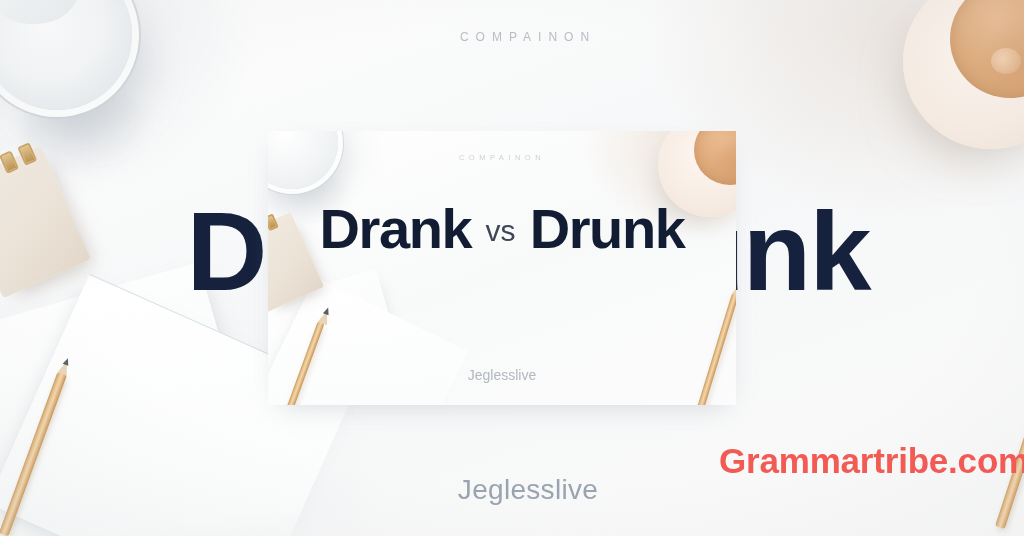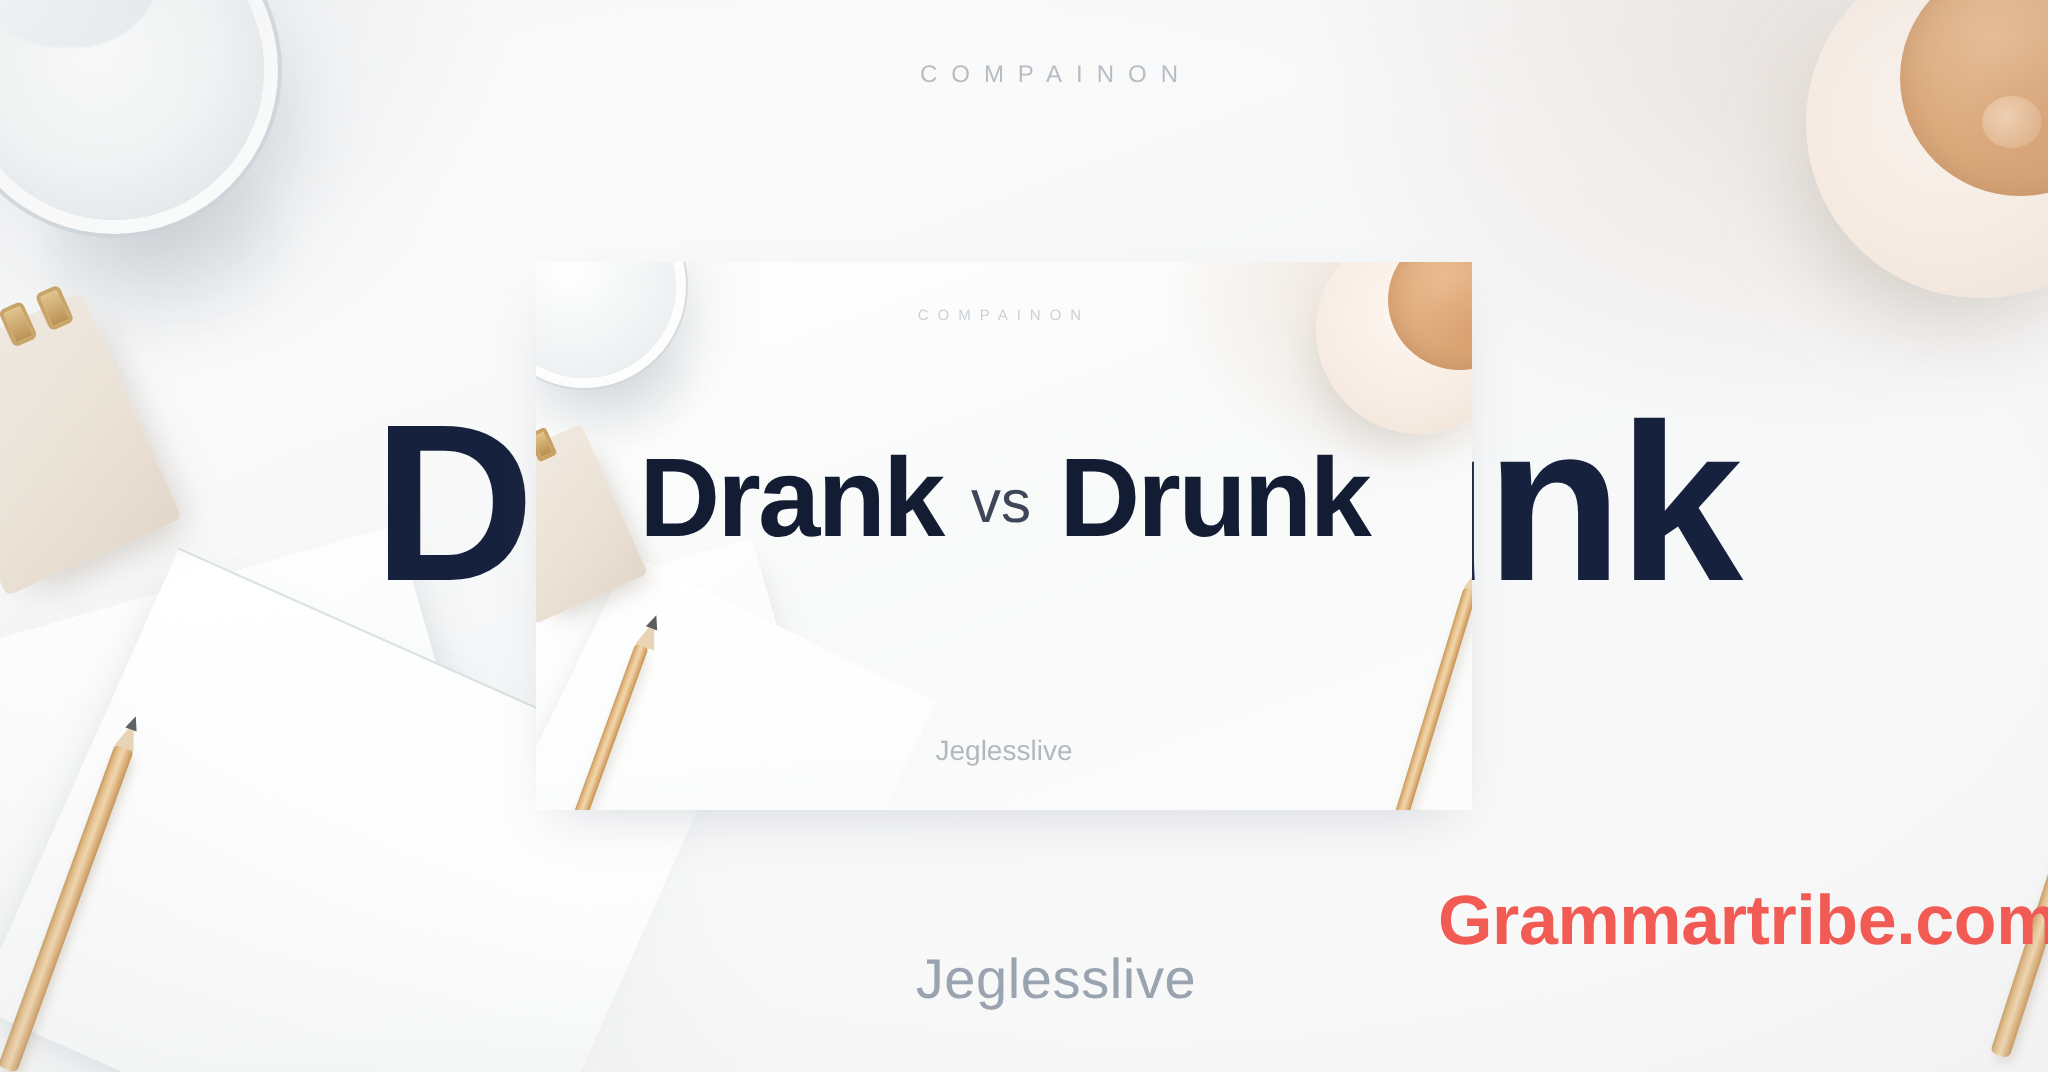--- a/index.html
+++ b/index.html
@@ -315,21 +315,21 @@
     position: absolute;
     left: 0; right: 0; top: 22px;
     text-align: center;
     font-size: 7.5px;
     letter-spacing: 4.5px;
     color: #cdd1d7;
     z-index: 5;
   }
   .n-headline {
     position: absolute;
-    left: 0; right: 0; top: 90px;
+    left: 0; right: 0; top: 70px;
     text-align: center;
     font-size: 56px;
     font-weight: 700;
     letter-spacing: -1.4px;
     color: #121c33;
     line-height: 1;
     white-space: nowrap;
     z-index: 5;
   }
   .n-headline .vs {

